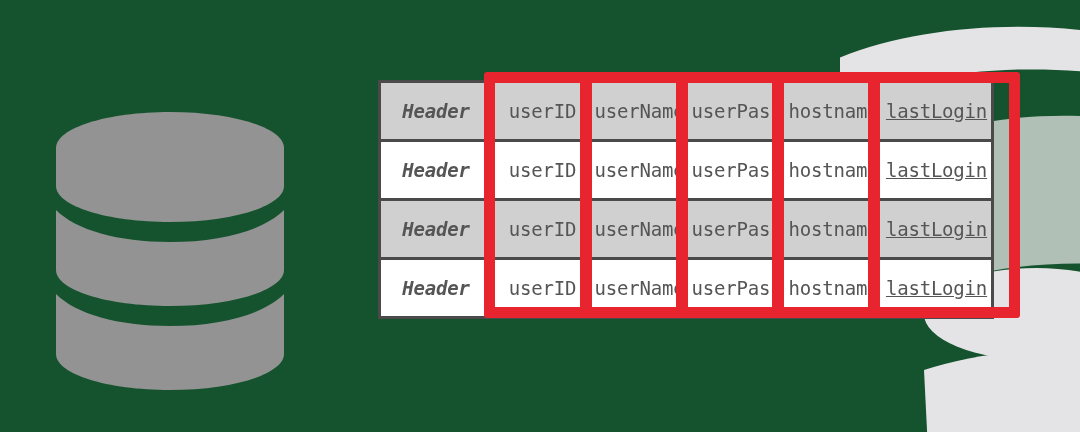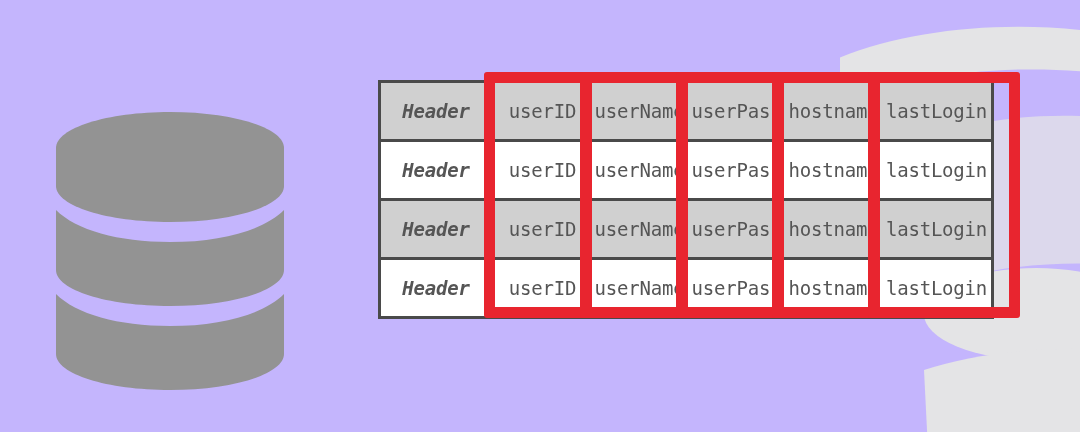--- a/index.html
+++ b/index.html
@@ -11,21 +11,21 @@
     height: 432px;
     overflow: hidden;
     font-family: "Liberation Sans", sans-serif;
     background: #f4f4f6;
   }
 
   #stage {
     position: relative;
     width: 1080px;
     height: 432px;
-    background: #c4b5fd;
+    background: #14532d;
     overflow: hidden;
   }
 
   
   .watermark {
     position: absolute;
     right: -60px;
     top: 18px;
     width: 300px;
     height: 420px;
@@ -84,21 +84,21 @@
     border-right: 3px solid #4a4a4a;
     font-family: "DejaVu Sans", "Liberation Sans", sans-serif;
     font-style: italic;
     font-weight: bold;
     font-size: 21px;
     color: #e8252f;
     letter-spacing: 0;
   }
 
   td.col-field { width: 97px; }
-  td.col-last  { width: 109px; }
+  td.col-last  { width: 109px; text-decoration: underline; }
 
   
   .red-box {
     position: absolute;
     top: 72px;
     height: 246px;
     border: 11px solid #e8252f;
     border-radius: 3px;
     box-sizing: border-box;
     background: transparent;

